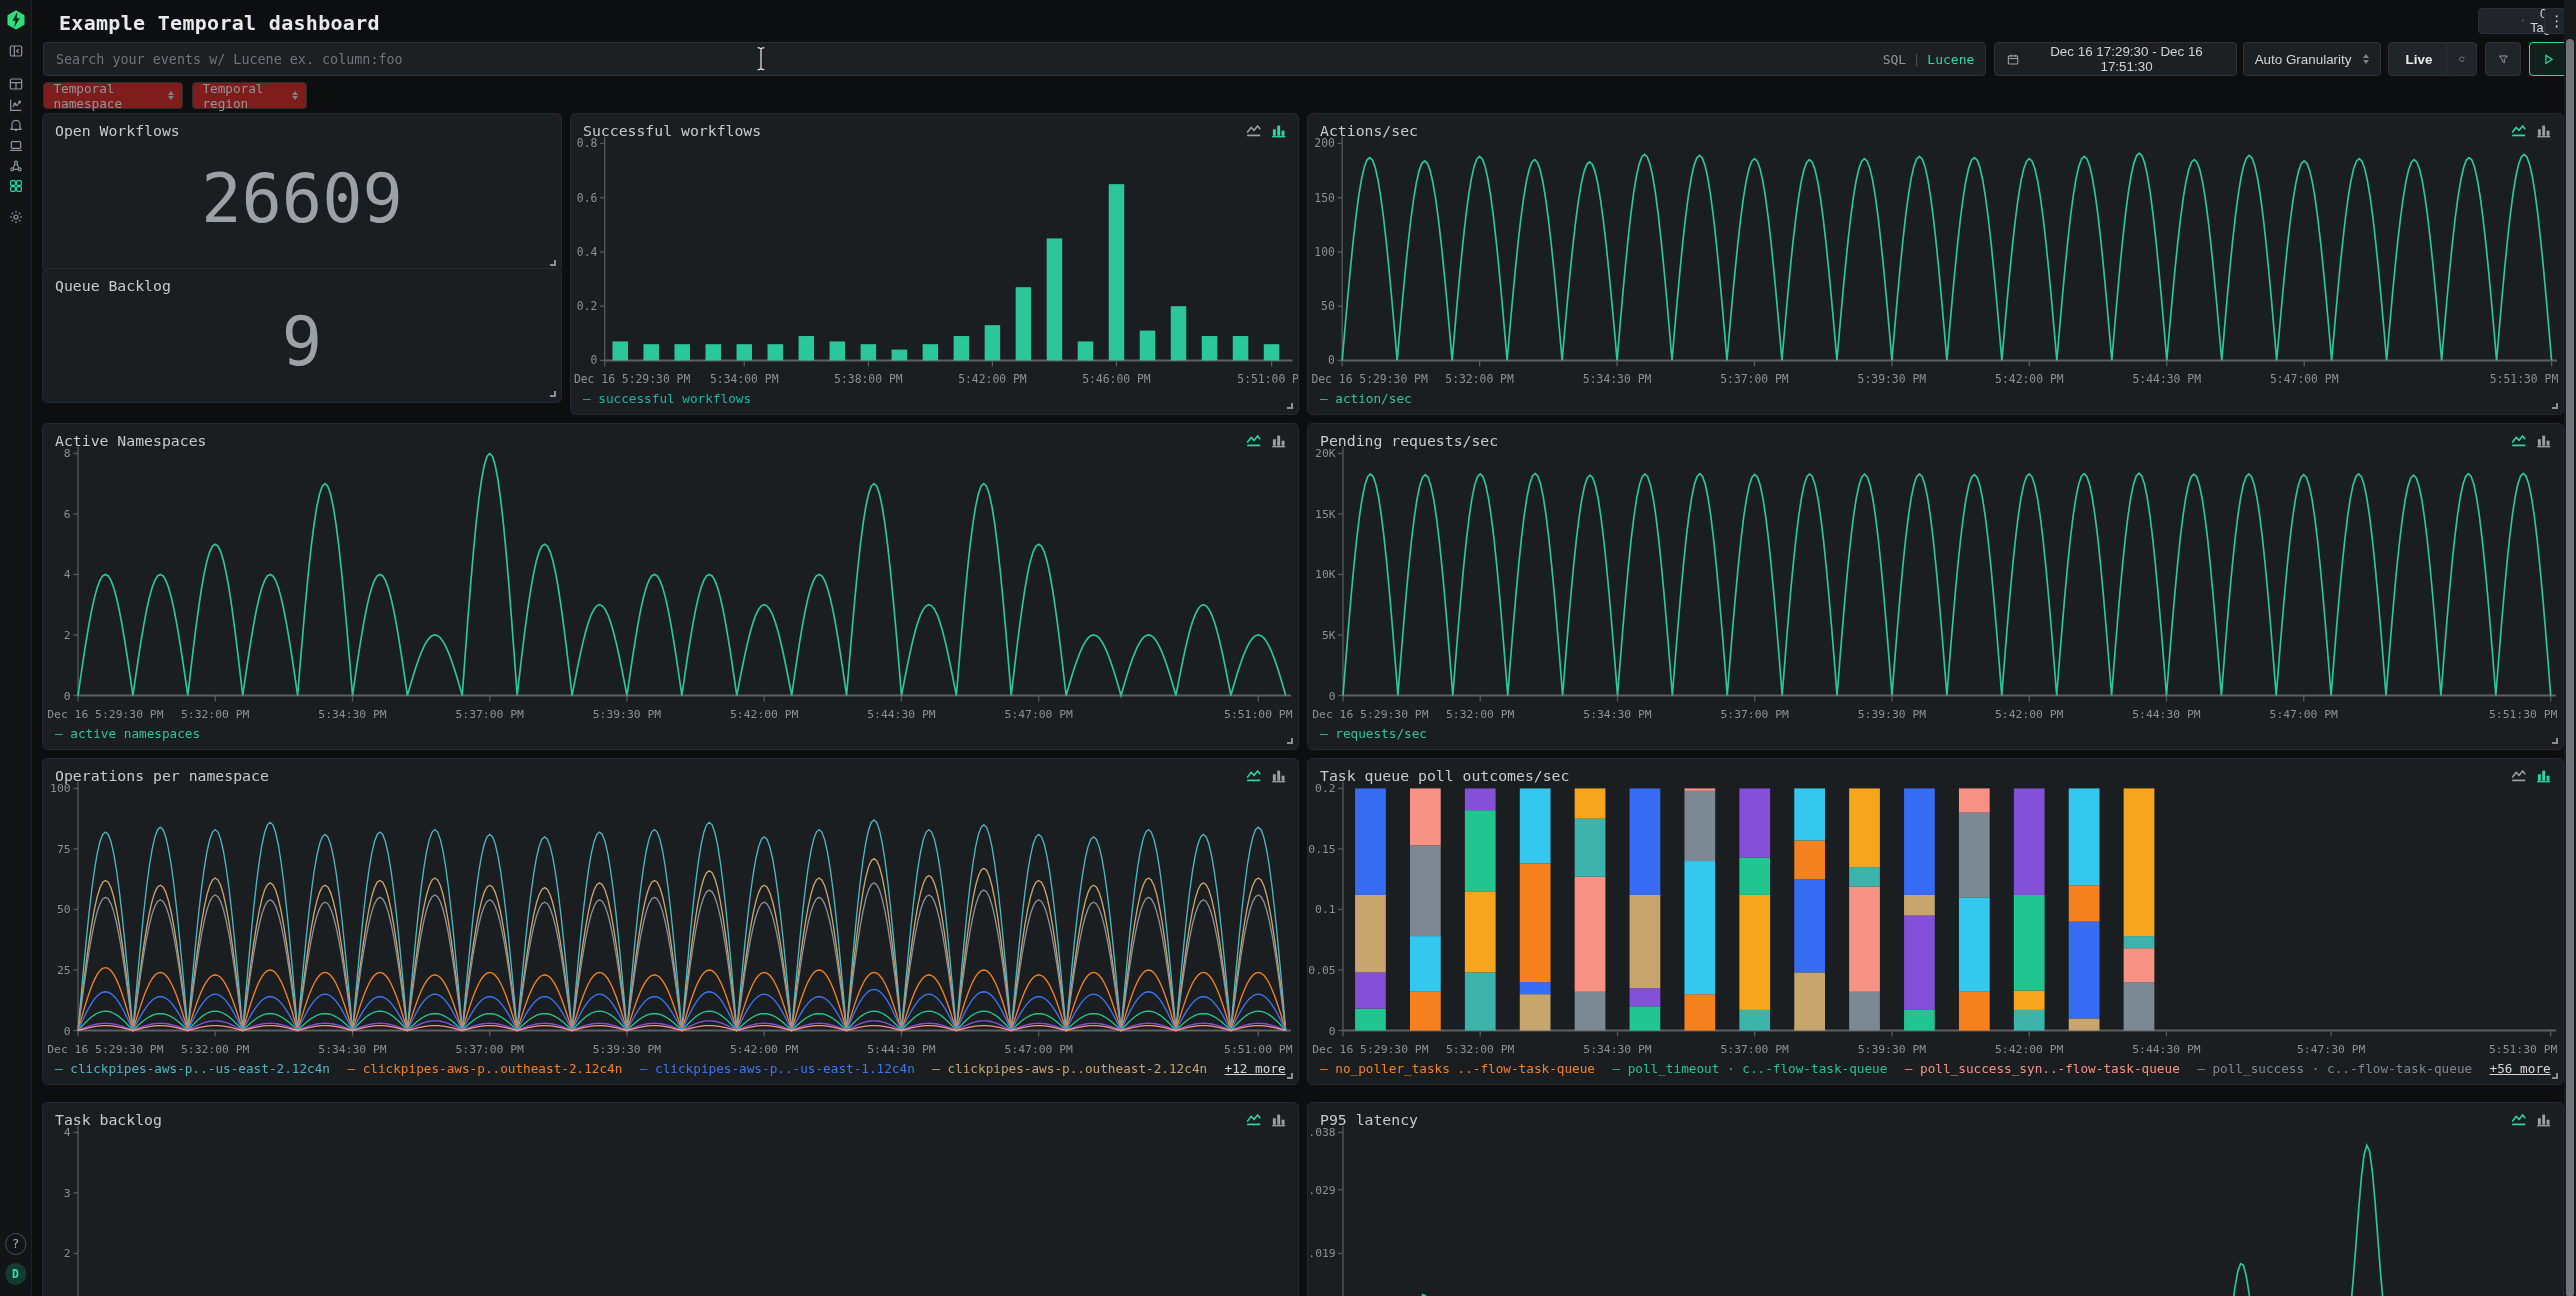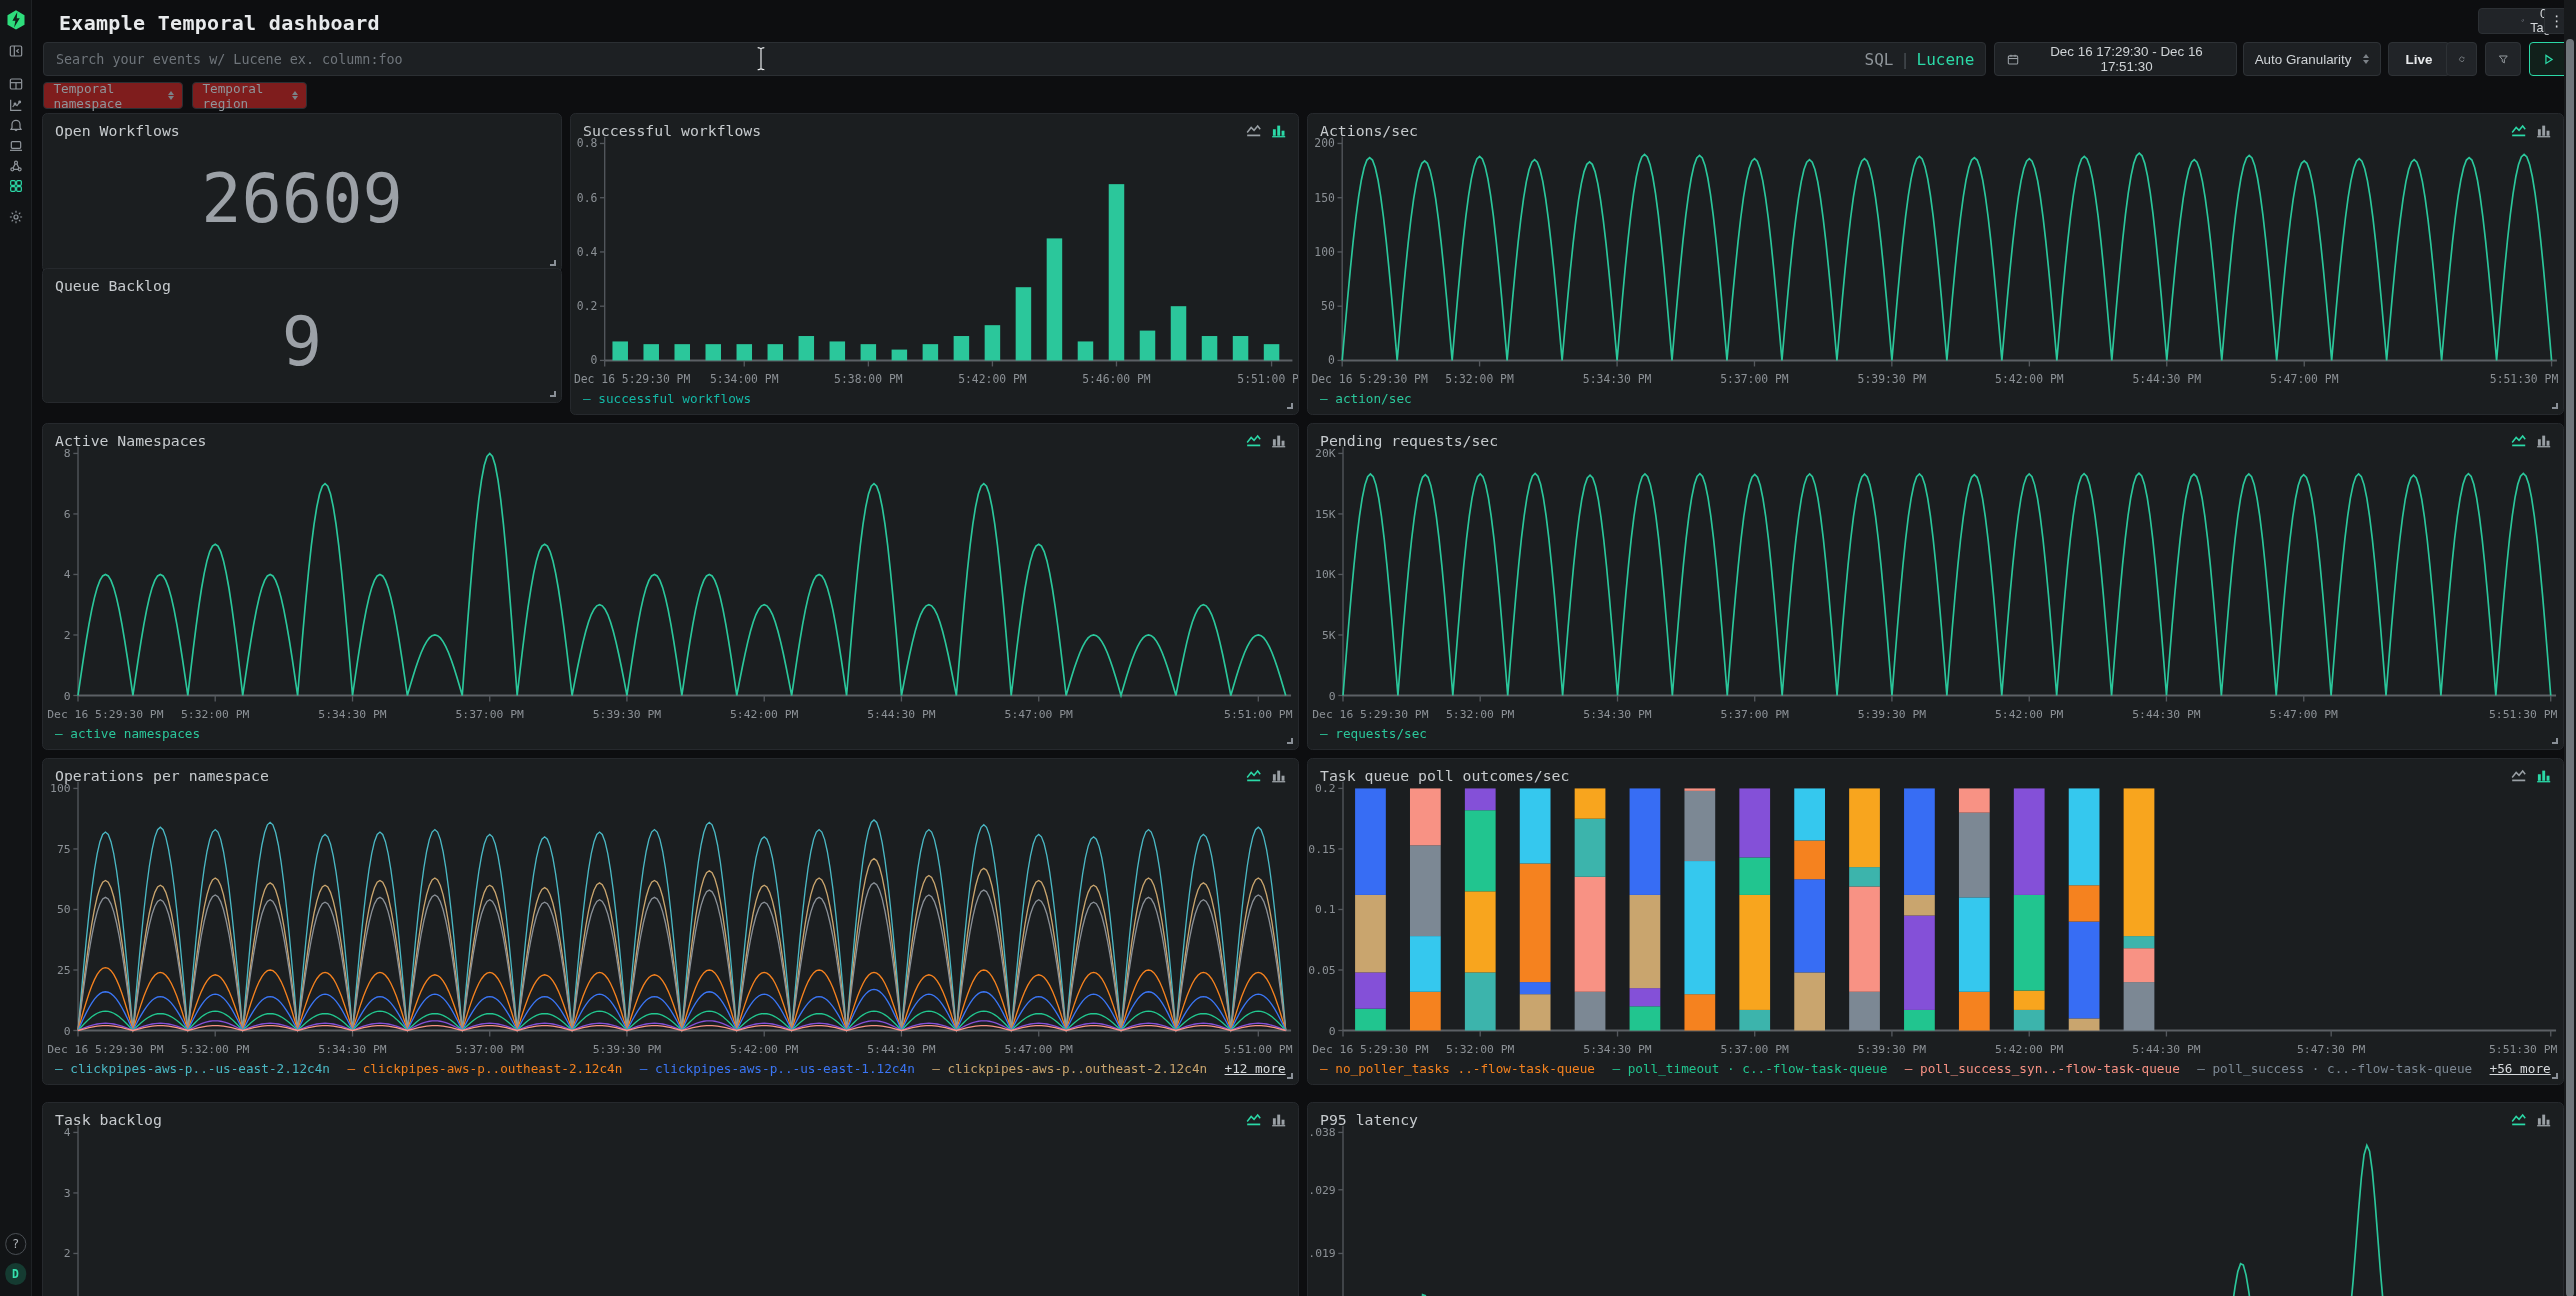--- a/index.html
+++ b/index.html
@@ -30,21 +30,21 @@
   .hbtn svg { width:13.4px; height:13.4px; }
   #tags-btn { left:2478px; width:80px;padding-left:42px; }
   #kebab-btn { left:2544px; width:25.5px; font-size:14.8px; }
 
   .search-wrap { position:absolute; left:43px; top:42px; width:1943px; height:34px;
     background:#1d2023; border:0.7px solid #2b2f33; border-radius:4px; }
   .search-wrap input { position:absolute; inset:0; background:transparent; border:none; outline:none;
     color:#d6d9dc; font-family:inherit; font-size:13.4px; padding:0 148px 0 12px; }
   .search-wrap input::placeholder { color:#6f757b; }
   .lang-toggle { position:absolute; right:10.7px; top:0; height:100%; display:flex; align-items:center;
-    gap:6.7px; font-size:16px; }
+    gap:6.7px; font-size:13px; }
   .lang-sql { color:#8f959a; } .lang-sep { color:#4a4f54; } .lang-lucene { color:#2bd9a7; }
 
   .ctl { position:absolute; top:42px; height:34px; background:#1d2023; border:0.7px solid #2e3236;
     border-radius:4px; display:flex; align-items:center; gap:8px; padding:0 10.7px;
     color:#cfd3d6; font-size:13.4px; }
   .ctl svg { width:14.8px; height:14.8px; color:#9aa0a5; }
   #date-btn { left:1994px; width:243px; }
   #gran-btn { left:2243px; width:138px; justify-content:space-between; }
   #live-btn { left:2388px; width:62px; justify-content:center; background:#212428; font-weight:bold; color:#e8eaec; }
   #refresh-btn { left:2446px; width:31px; justify-content:center; background:#212428; }

